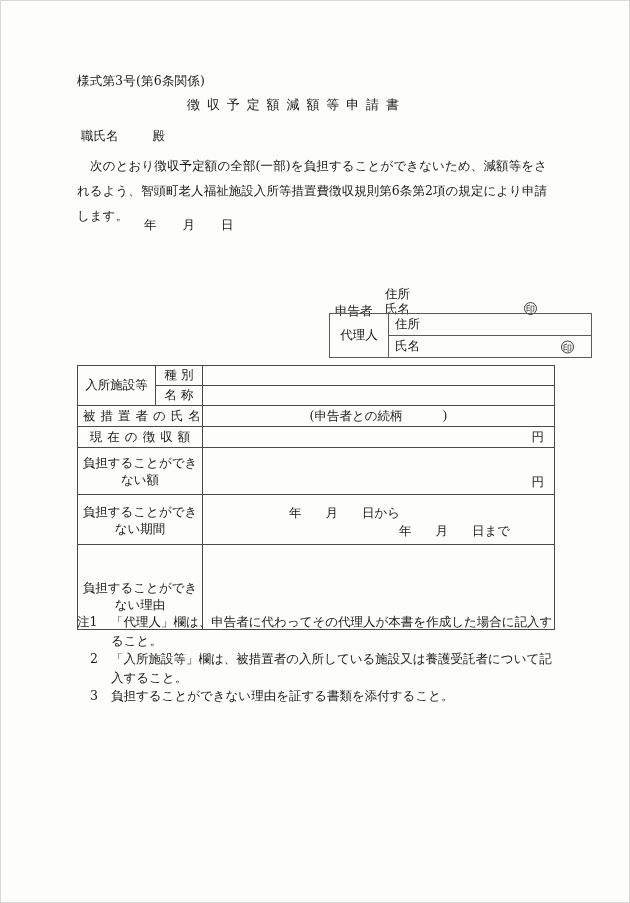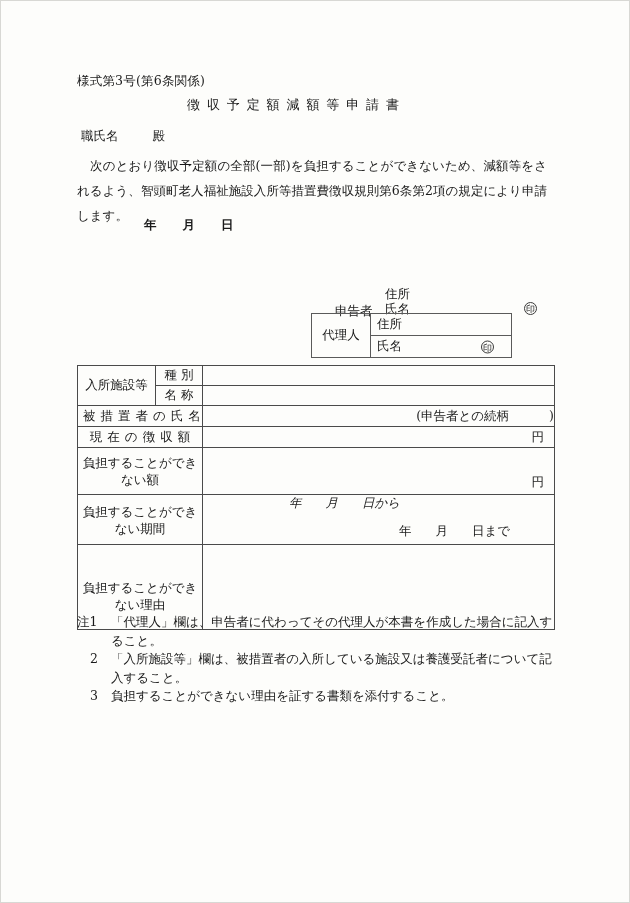--- a/index.html
+++ b/index.html
@@ -58,21 +58,20 @@
     text-align: justify;
     text-justify: inter-character;
   }
   .body-p .indent { display: inline-block; width: 13px; }
 
   .date-line {
     left: 143px;
     top: 216px;
     font-size: 12.5px;
     white-space: nowrap;
-    font-weight: bold;
   }
   .date-line .g { display: inline-block; width: 26px; }
 
   
   .declarant-addr {
     left: 384px;
     top: 285px;
     font-size: 12.5px;
     white-space: nowrap;
   }
@@ -105,23 +104,23 @@
     text-align: center;
     border: 1px solid #3a3a3a;
     border-radius: 50%;
     box-sizing: border-box;
     vertical-align: middle;
     font-family: "DejaVu Serif", "Liberation Serif", serif;
   }
 
   
   .proxy-table {
-    left: 310px;
+    left: 328px;
     top: 312px;
-    width: 201px;
+    width: 263px;
     border-collapse: collapse;
     font-size: 12.5px;
   }
   .proxy-table td {
     border: 1px solid #5a5a5a;
     padding: 2px 6px;
     height: 17px;
     vertical-align: middle;
   }
   .proxy-table td.label-cell {
@@ -172,21 +171,21 @@
     text-align: center;
     padding: 5px 0 0 7px;
     line-height: 17px;
     vertical-align: top;
   }
 
   .val-pad { padding: 0 8px; position: relative; }
 
   .relation-note {
     display: block;
-    text-align: right;
+    text-align: center;
     white-space: nowrap;
   }
   .relation-note .g2 { display: inline-block; width: 40px; }
 
   .yen-right {
     display: block;
     text-align: right;
     padding-right: 10px;
   }
 
@@ -201,23 +200,22 @@
   }
 
   .period-cell {
     height: 49px;
     position: relative;
     font-size: 12.5px;
   }
   .period-from {
     position: absolute;
     left: 86px;
-    top: 0;
-    white-space: nowrap;
-    font-style: italic;
+    top: 10px;
+    white-space: nowrap;
   }
   .period-to {
     position: absolute;
     left: 196px;
     top: 28px;
     white-space: nowrap;
   }
   .period-from .g, .period-to .g { display: inline-block; width: 24px; }
 
   .reason-cell { height: 66px; }

